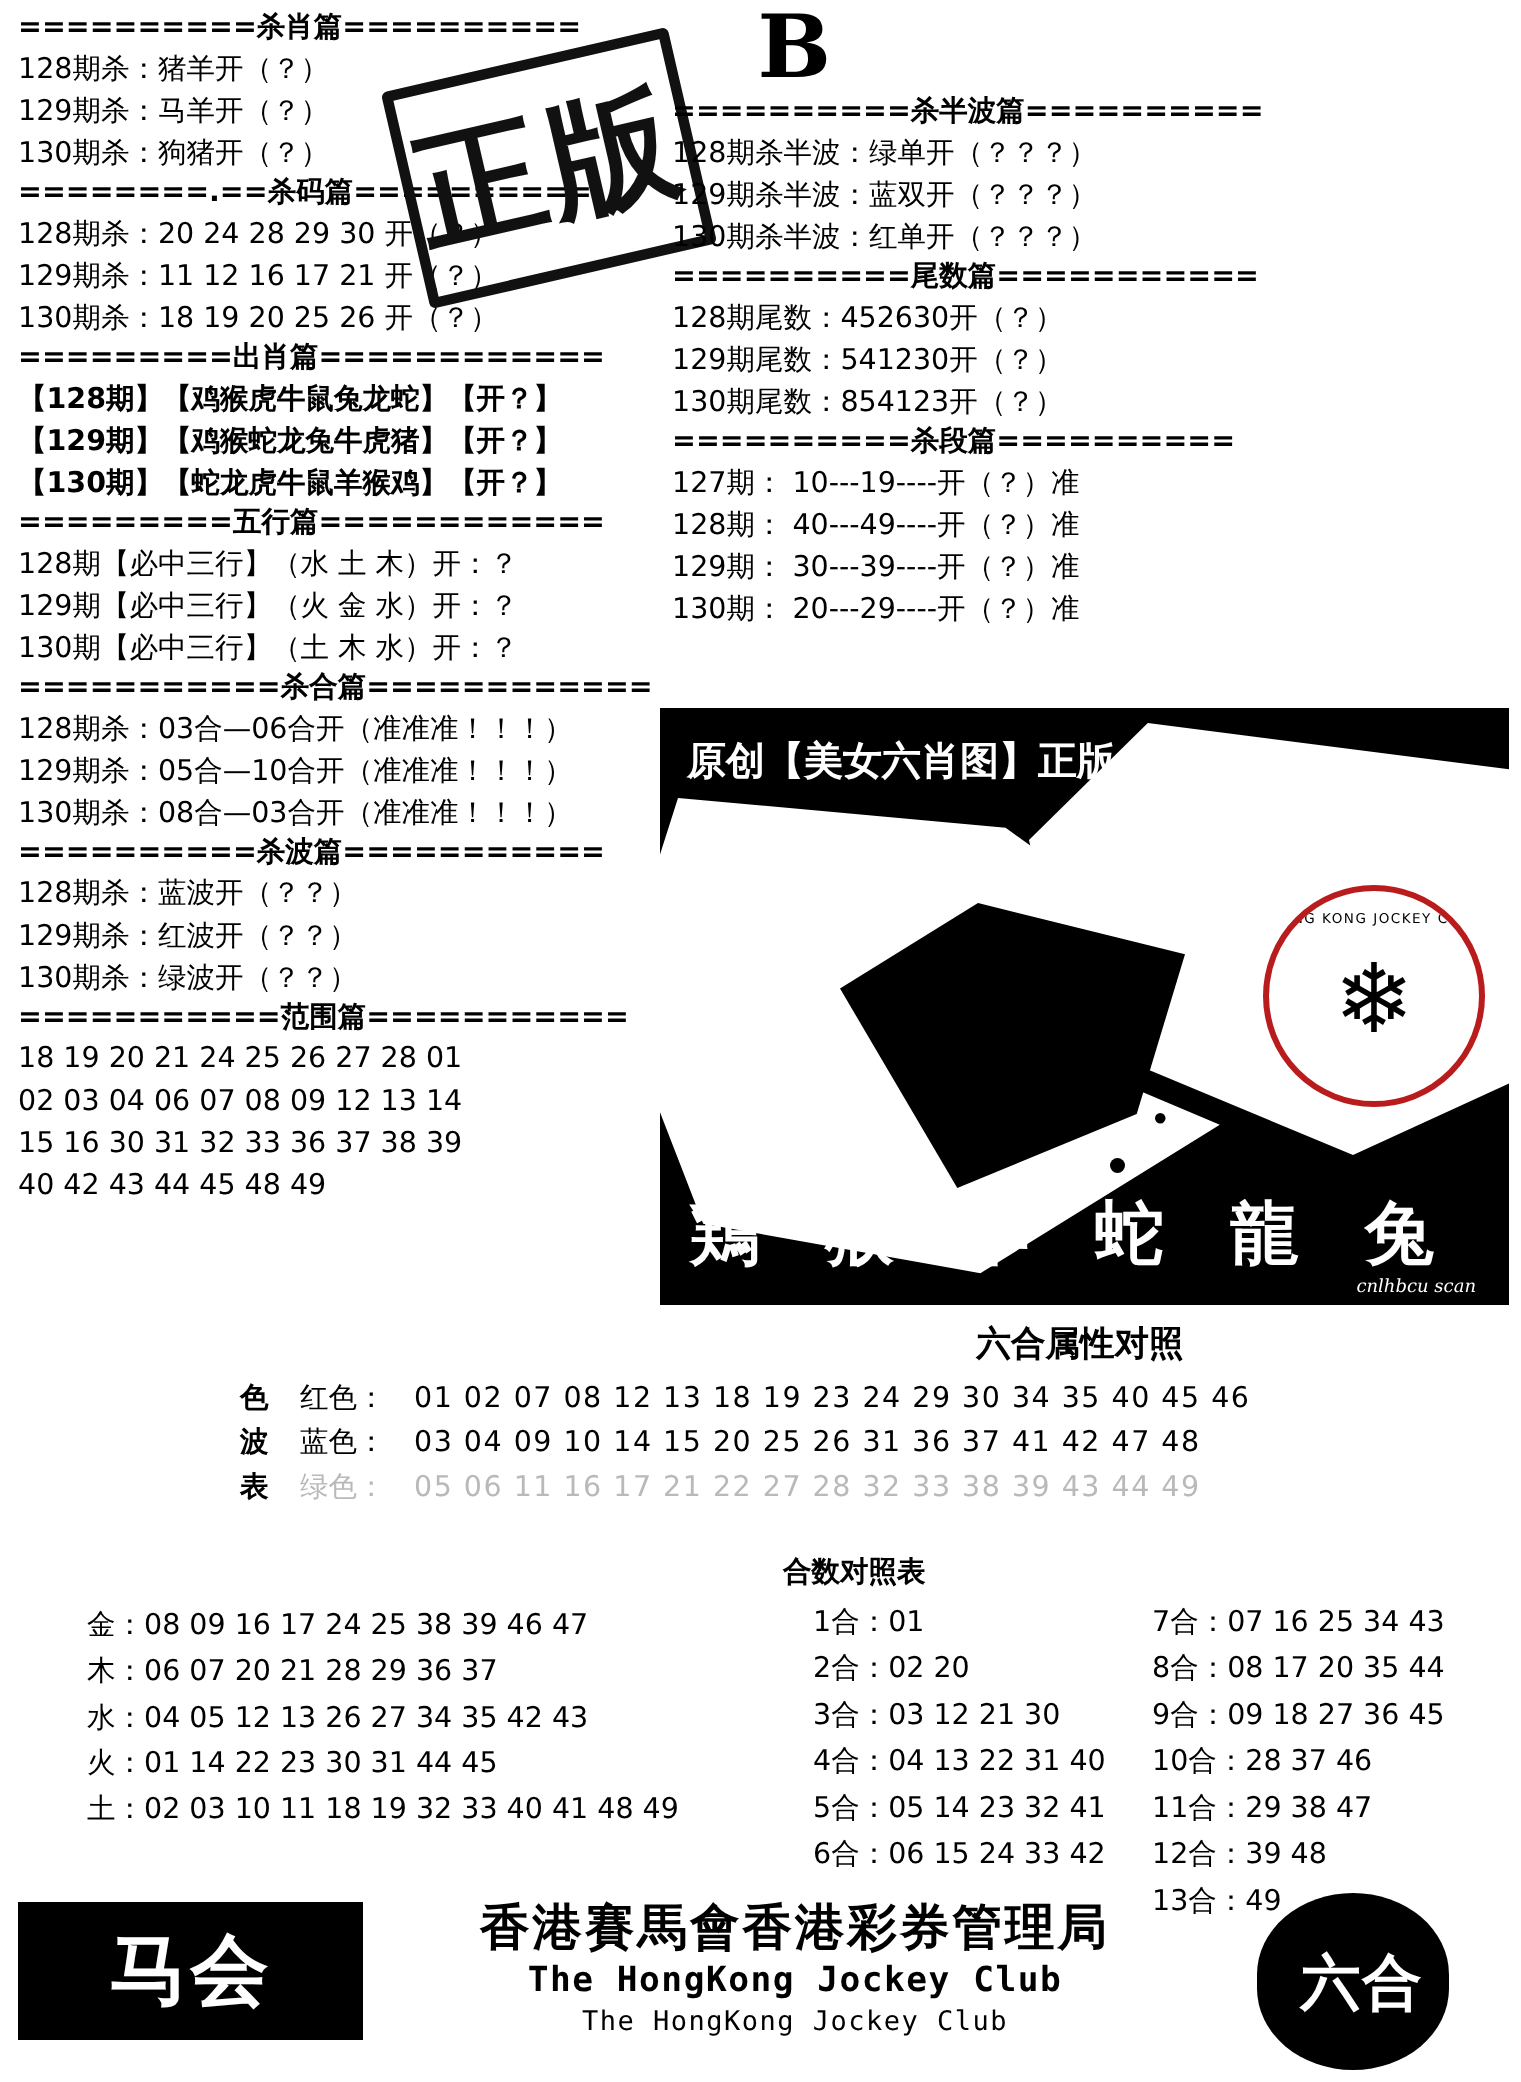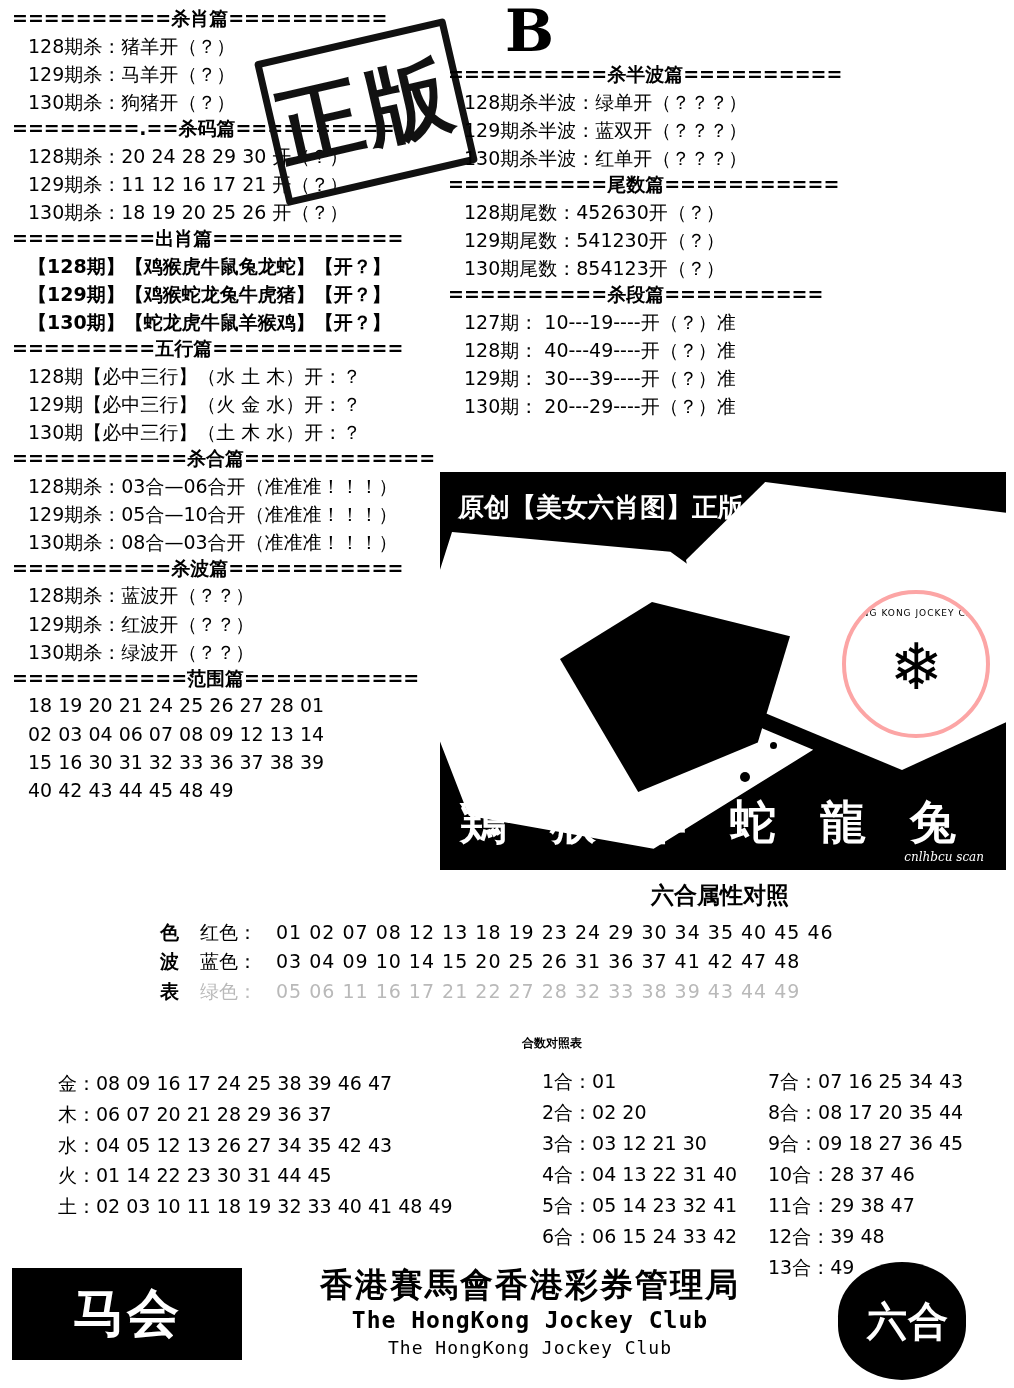--- a/index.html
+++ b/index.html
@@ -17,21 +17,20 @@
   .col-right { position:absolute; left:448px; top:6px; width:556px; }
 
   .sec-title {
     font-size:19px; font-weight:bold; letter-spacing:0px;
     white-space:nowrap; line-height:1.35;
     font-family:"DejaVu Sans", sans-serif;
   }
   .line {
     font-size:19px; line-height:1.48; white-space:nowrap;
     font-family:"DejaVu Sans", sans-serif;
-    margin-left:16px;
   }
   .line.b { font-weight:bold; }
 
   
   .stamp {
     position:absolute; left:268px; top:38px;
     width:196px; height:148px;
     transform:rotate(-13deg);
     pointer-events:none;
   }
@@ -89,21 +88,21 @@
     clip-path:polygon(0% 30%, 40% 0%, 100% 18%, 86% 74%, 34% 100%);
   }
   .pic .shape3 {
     position:absolute; right:-40px; top:10px; width:360px; height:300px;
     background:#fff;
     clip-path:polygon(22% 0%, 100% 12%, 100% 74%, 60% 96%, 8% 70%, 0% 26%);
   }
   .pic .shape4 {
     position:absolute; right:16px; top:118px; width:140px; height:140px;
     border-radius:50%;
-    border:4px solid #fca5a5; background:#fff;
+    border:4px solid #b91c1c; background:#fff;
     overflow:hidden;
   }
   .pic .bauhinia {
     position:absolute; left:50%; top:52%; transform:translate(-50%,-50%);
     font-size:64px; color:#000; line-height:1;
   }
   .pic .ring-text {
     position:absolute; left:50%; top:14px; transform:translateX(-50%);
     font-size:9px; letter-spacing:1px; color:#000; white-space:nowrap;
   }
@@ -128,21 +127,21 @@
   .attr-row .k1 { width:40px; font-weight:bold; }
   .attr-row .k2 { width:76px; }
   .attr-row .nums { letter-spacing:1px; }
   .attr-row.faded { color:#b9b9b9; }
 
   
   .five { position:absolute; left:58px; top:1068px; }
   .five .row { font-size:19px; line-height:1.62; white-space:nowrap; }
 
   
-  .sum-title { position:absolute; left:522px; top:1035px; font-size:12px; font-weight:bold; }
+  .sum-title { position:absolute; left:522px; top:1035px; font-size:19px; font-weight:bold; }
   .sum-left { position:absolute; left:506px; top:1066px;margin-left:36px; }
   .sum-right { position:absolute; left:768px; top:1066px; }
   .sum-left .row, .sum-right .row { font-size:19px; line-height:1.63; white-space:nowrap; }
 
   
   .footer { position:absolute; left:0; top:1262px; width:1014px; height:126px; }
   .logo-left {
     position:absolute; left:12px; top:6px; width:230px; height:92px;
     background:#000; display:flex; align-items:center; justify-content:center;
   }

